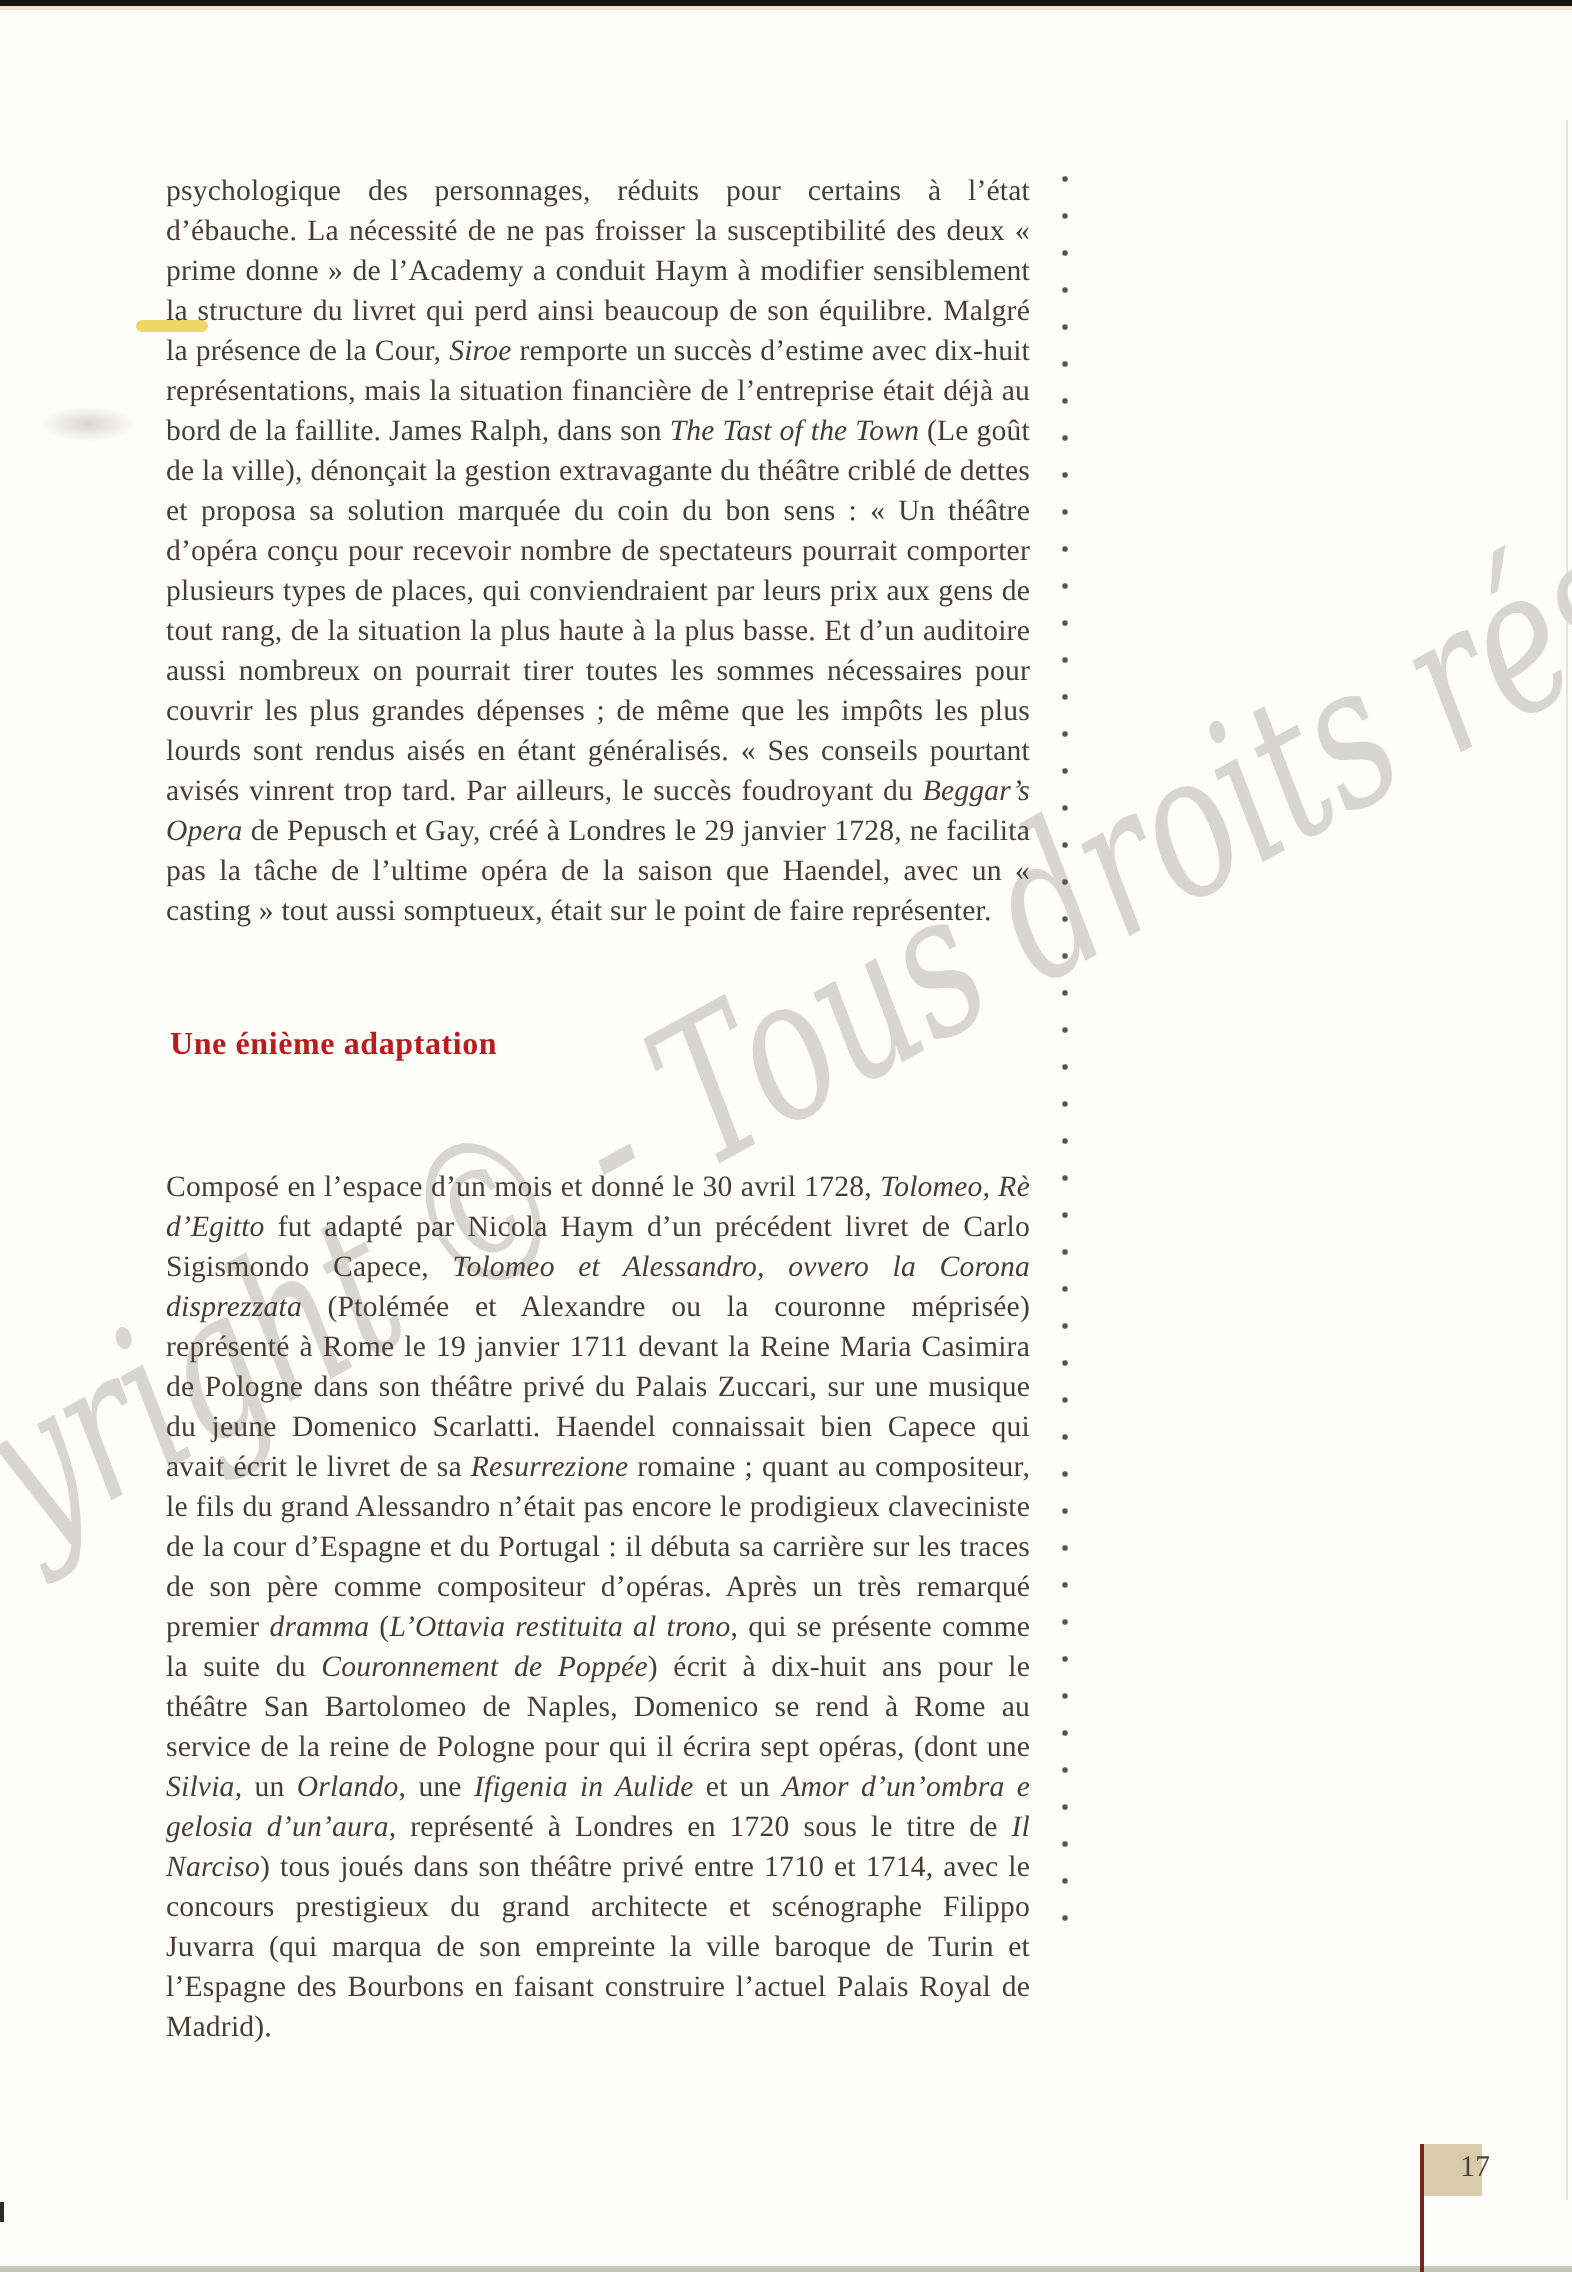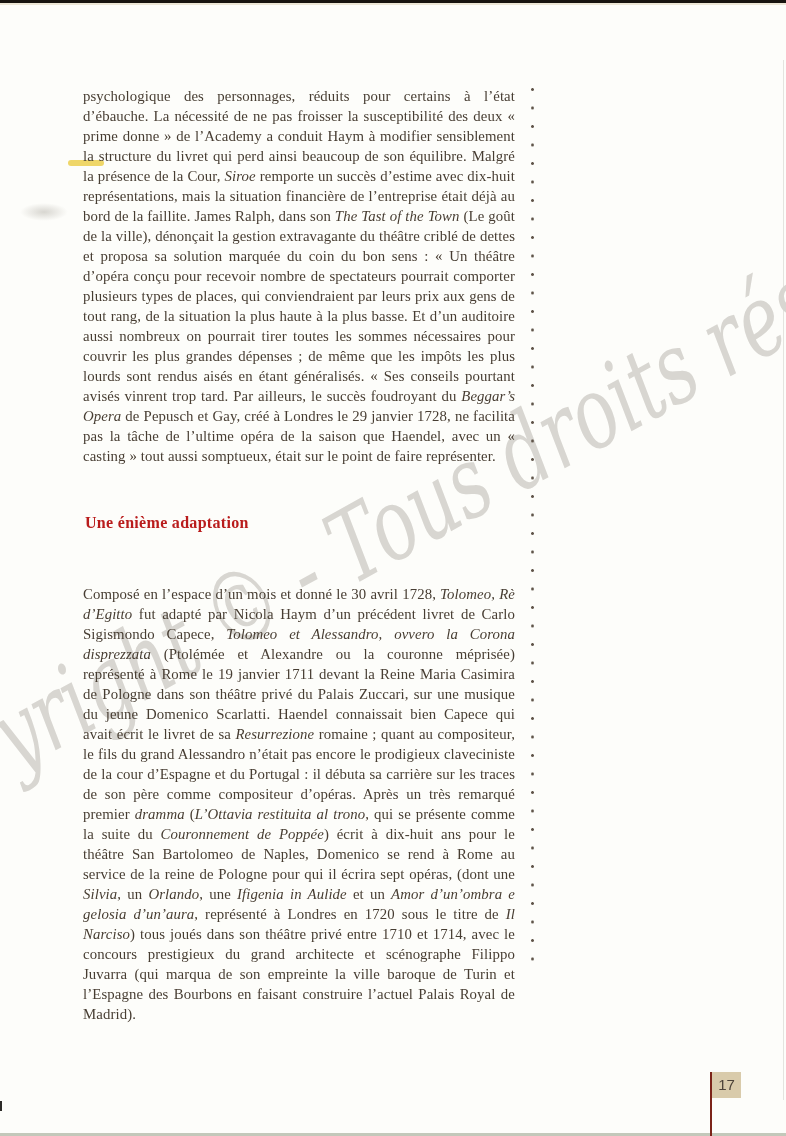--- a/index.html
+++ b/index.html
@@ -51,21 +51,21 @@
     opacity:0.55;
   }
 
   .folio-rule{position:absolute;left:710px;top:1072px;width:2px;height:64px;background:#7c2419;z-index:3;}
   .folio-box{
     position:absolute;left:712px;top:1072px;width:29px;height:26px;z-index:3;
     background:#d9cbab;
   }
   .folio-number{
     display:block;width:100%;height:100%;text-align:center;line-height:25px;
-    font-family:Liberation Sans, sans-serif;font-size:15px;color:#4c4339;
+    font-family:Liberation Serif, serif;font-size:15px;color:#4c4339;margin-left:11px;
   }
 </style>
 </head>
 <body>
 
 <div class="page">
 
   <div class="top-edge"></div>
   <div class="top-tint"></div>
 

